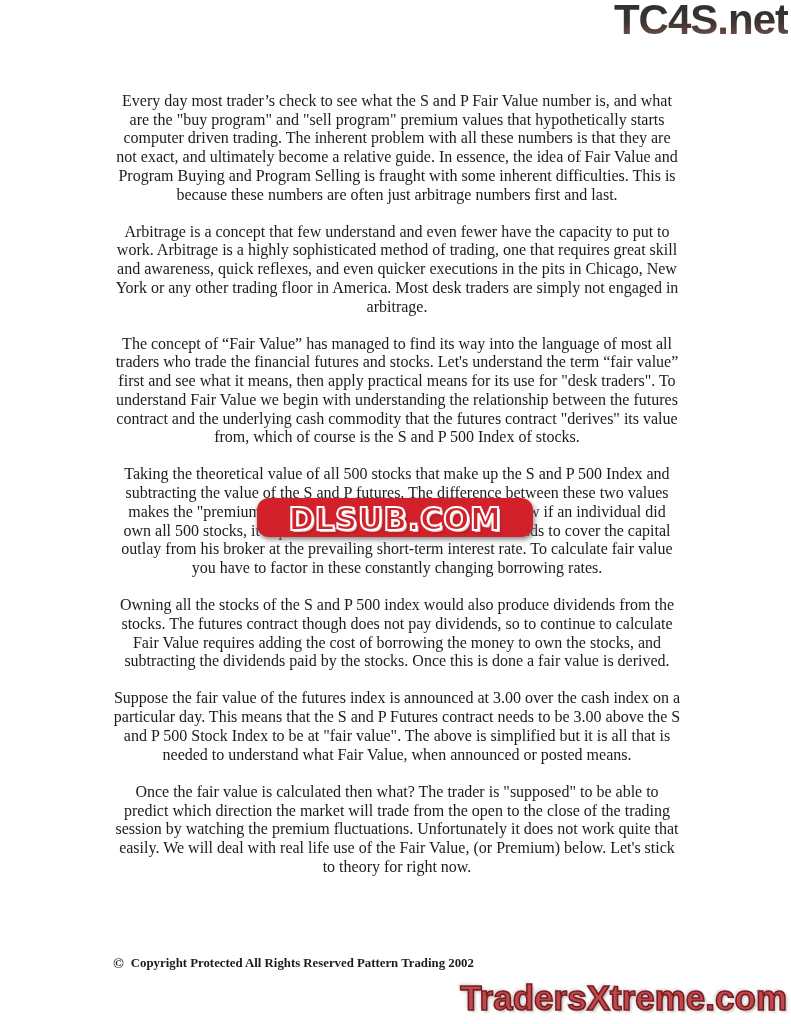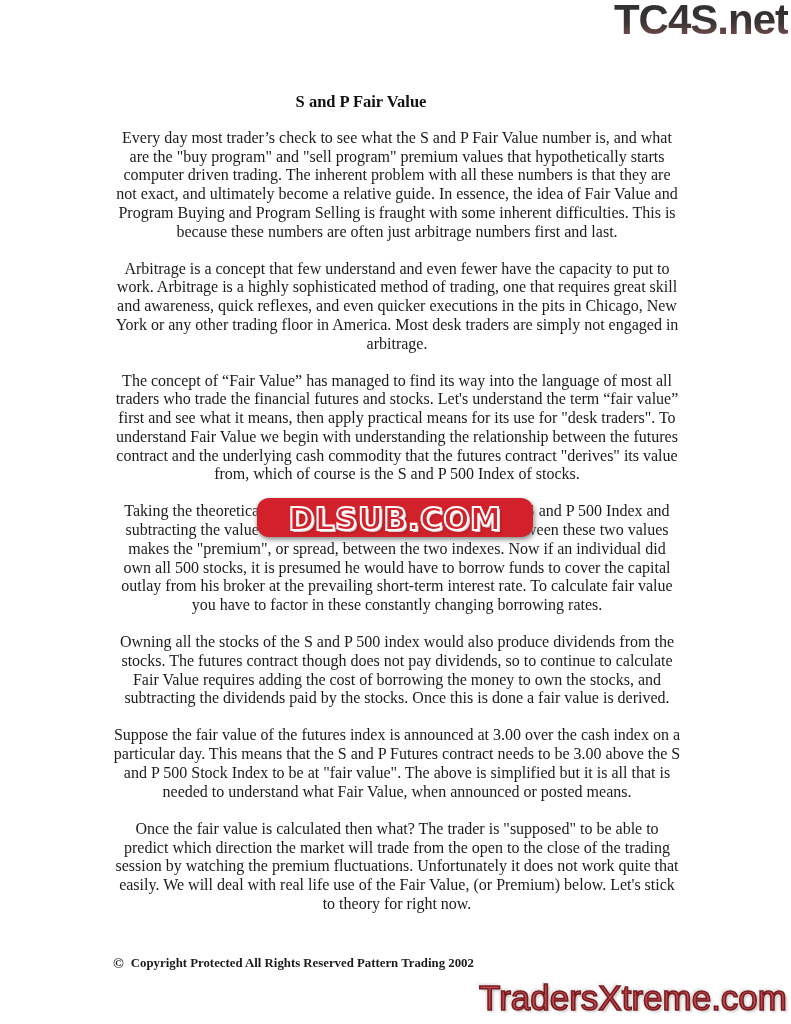--- a/index.html
+++ b/index.html
@@ -85,36 +85,35 @@
     font-size: 14.5px;
     margin-right: 7px;
     vertical-align: -1px;
   }
 
   
   .tx-banner {
     position: absolute;
     right: 4px; top: 978px;
     font-family: "Liberation Sans", sans-serif;
-    font-weight: normal;
+    font-weight: bold;
     font-size: 35px;
     letter-spacing: 0px;
     color: #bf4a4e;
     -webkit-text-stroke: 1.6px #7a1b1f;
     text-shadow: 0 0 2px #e2e2e2, 2px 2px 3px #bfbfbf, -2px -2px 3px #d8d8d8;
     white-space: nowrap;
   }
 </style>
 </head>
 <body>
 
 <div class="tc4s-logo">TC4S.net</div>
 
 <div class="doc">
-  <h1 class="doc-title">S and P Fair Value</h1>
 
   <p>Every day most trader’s check to see what the S and P Fair Value number is, and what are the "buy program" and "sell program" premium values that hypothetically starts computer driven trading.  The inherent problem with all these numbers is that they are not exact, and ultimately become a relative guide.  In essence, the idea of Fair Value and Program Buying and Program Selling is fraught with some inherent difficulties.  This is because these numbers are often just arbitrage numbers first and last.</p>
   <p>Arbitrage is a concept that few understand and even fewer have the capacity to put to work.  Arbitrage is a highly sophisticated method of trading, one that requires great skill and awareness, quick reflexes, and even quicker executions in the pits in Chicago, New York or any other trading floor in America.  Most desk traders are simply not engaged in arbitrage.</p>
   <p>The concept of “Fair Value” has managed to find its way into the language of most all traders who trade the financial futures and stocks. Let's understand the term “fair value” first and see what it means, then apply practical means for its use for "desk traders".  To understand Fair Value we begin with understanding the relationship between the futures contract and the underlying cash commodity that the futures contract "derives" its value from, which of course is the S and P 500 Index of stocks.</p>
   <p>Taking the theoretical value of all 500 stocks that make up the S and P 500 Index and subtracting the value of the S and P futures. The difference between these two values makes the "premium", or spread, between the two indexes.  Now if an individual did own all 500 stocks, it is presumed he would have to borrow funds to cover the capital outlay from his broker at the prevailing short-term interest rate.  To calculate fair value you have to factor in these constantly changing borrowing rates.</p>
   <p>Owning all the stocks of the S and P 500 index would also produce dividends from the stocks.  The futures contract though does not pay dividends, so to continue to calculate Fair Value requires adding the cost of borrowing the money to own the stocks, and subtracting the dividends paid by the stocks.  Once this is done a fair value is derived.</p>
   <p>Suppose the fair value of the futures index is announced at 3.00 over the cash index on a particular day. This means that the S and P Futures contract needs to be 3.00 above the S and P 500 Stock Index to be at "fair value".  The above is simplified but it is all that is needed to understand what Fair Value, when announced or posted means.</p>
   <p>Once the fair value is calculated then what?  The trader is "supposed" to be able to predict which direction the market will trade from the open to the close of the trading session by watching the premium fluctuations.  Unfortunately it does not work quite that easily.  We will deal with real life use of the Fair Value, (or Premium) below.  Let's stick to theory for right now.</p>
 </div>
 

